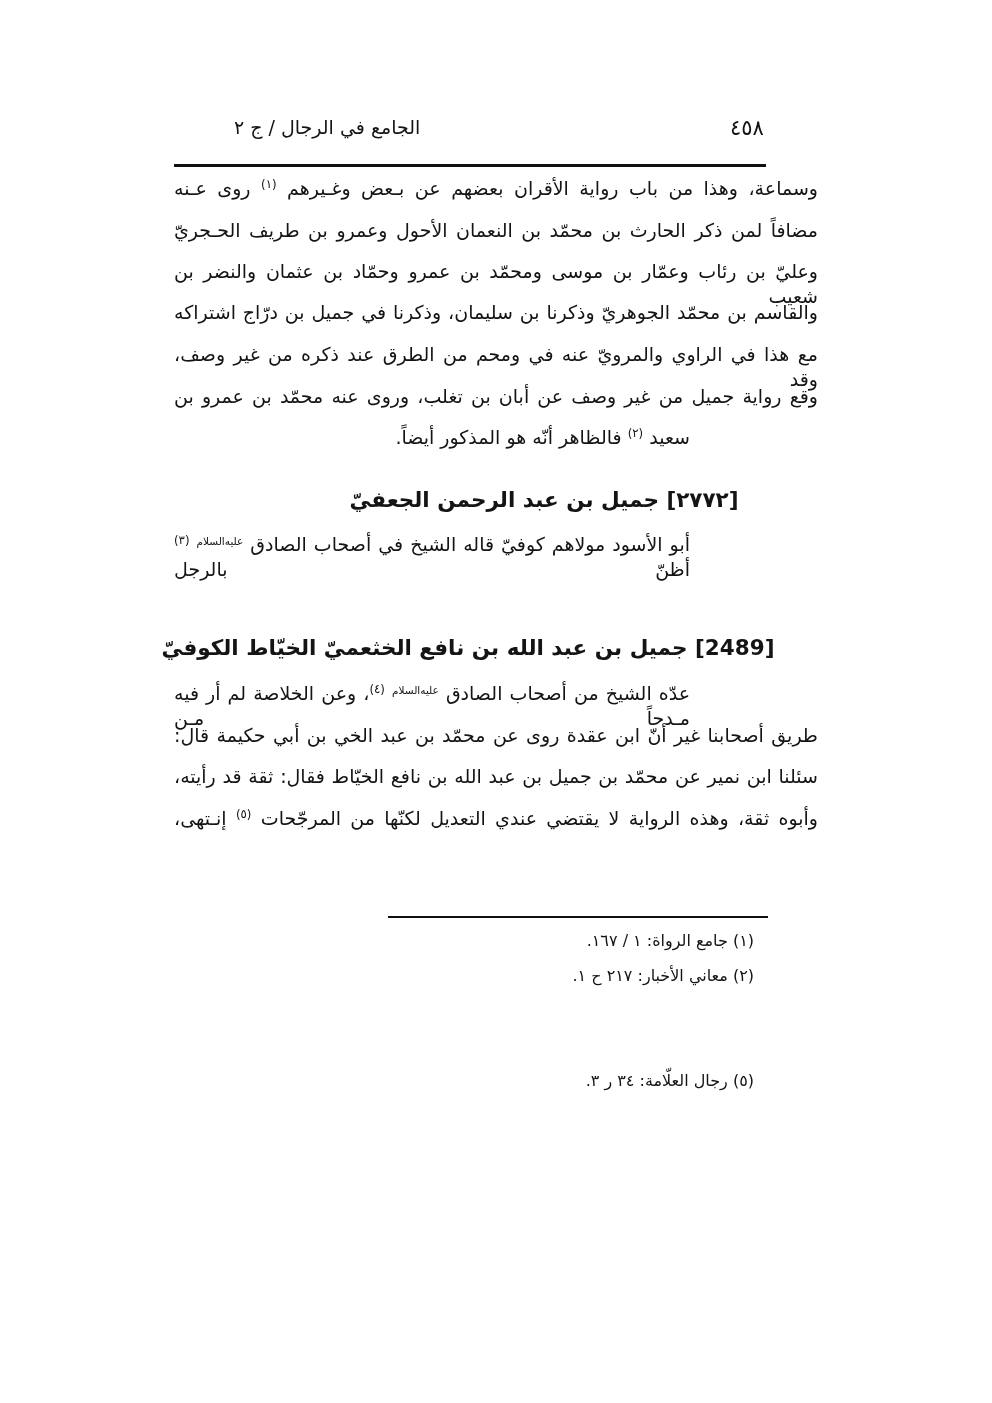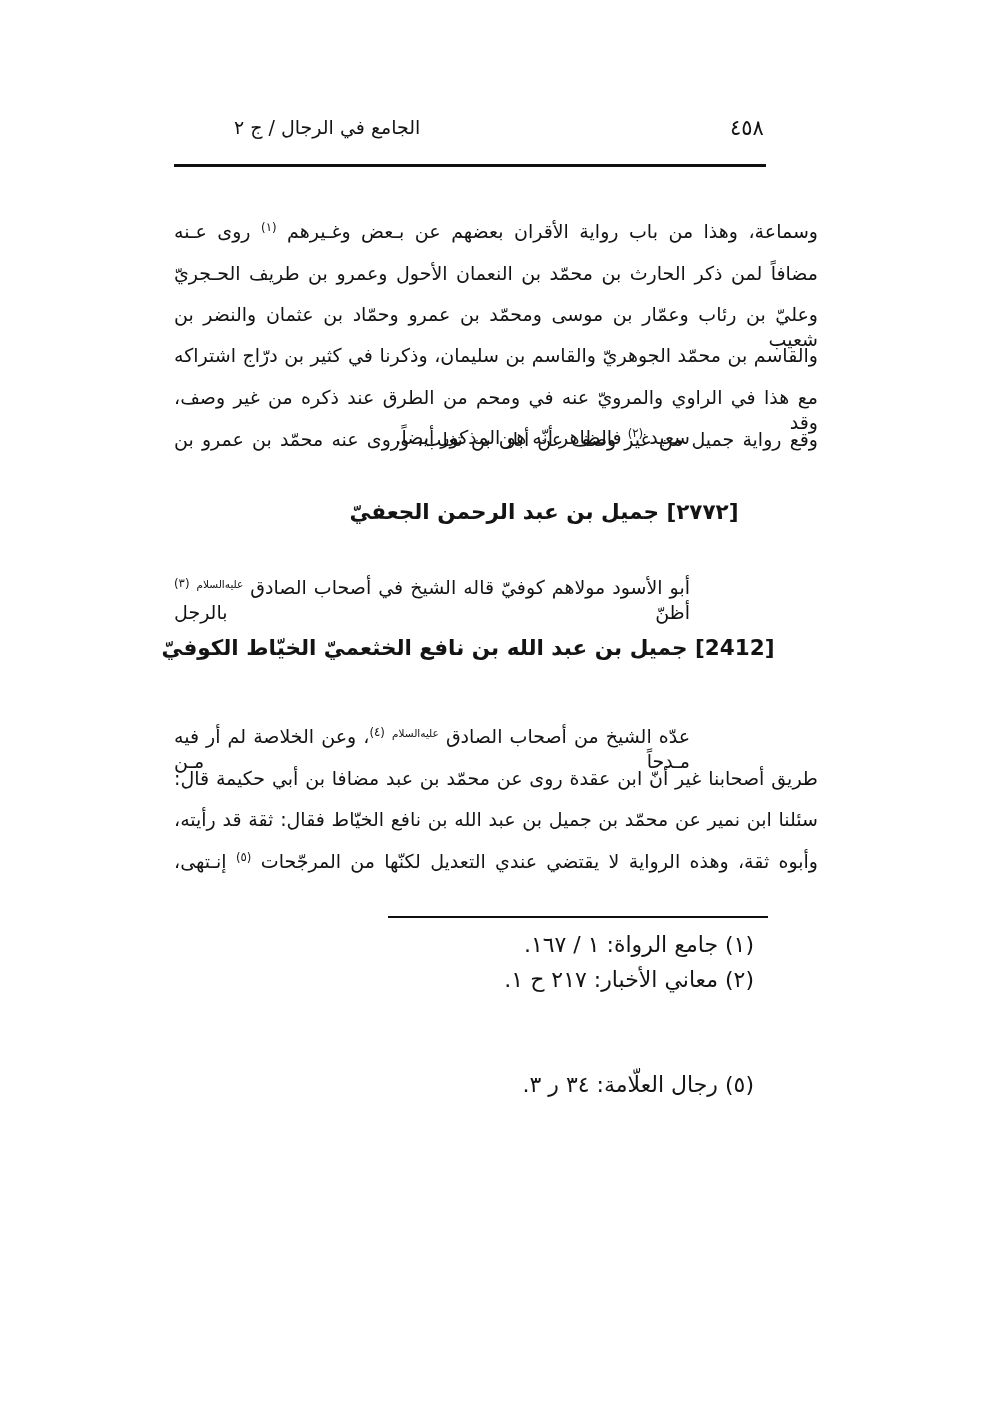--- a/index.html
+++ b/index.html
@@ -17,67 +17,67 @@
   .content{position:absolute;left:186px;top:0;width:644px;height:100%;}
   .hdr-title{position:absolute;left:60px;top:116px;font-size:19px;white-space:nowrap;}
   .hdr-pageno{position:absolute;left:556px;top:116px;font-size:21px;white-space:nowrap;}
   .hdr-rule{position:absolute;left:0;top:164px;width:592px;height:3px;background:#101010;}
   .line{
     position:absolute;left:0;width:100%;
     font-size:19px;line-height:1.3;
     box-sizing:border-box;
     white-space:normal;
   }
-  .just{text-align:justify;text-align-last:justify;margin-top:43px;}
+  .just{text-align:justify;text-align-last:justify;}
   .right{text-align:right;}
   .ind{padding-right:128px;}
   .ind2{padding-right:83px;}
   .heading{
     position:absolute;left:0;width:100%;
     font-weight:bold;font-size:21.5px;line-height:1.3;
     text-align:center;white-space:nowrap;
   }
-  .h1s{transform:translateX(48px);margin-top:12px;}
+  .h1s{transform:translateX(48px);}
   .h2s{transform:translateX(-28px);}
   .fn-rule{position:absolute;left:214px;top:916px;width:380px;height:2px;background:#101010;}
   .fnline{
     position:absolute;left:0;width:100%;
     box-sizing:border-box;padding-right:64px;
-    font-size:22px;line-height:1.3;text-align:right;white-space:nowrap;
+    font-size:16px;line-height:1.3;text-align:right;white-space:nowrap;
   }
   sup.fn-marker{font-size:0.62em;vertical-align:super;line-height:0;}
   .honorific{
     font-size:10.5px;display:inline-block;transform:translateY(-6px);
     line-height:1;letter-spacing:-0.5px;
   }
 </style>
 </head>
 <body>
 
 <div class="page">
   <div class="content">
 
     <div class="hdr-title">الجامع في الرجال / ج ٢</div>
     <div class="hdr-pageno">٤٥٨</div>
     <div class="hdr-rule"></div>
 
     <div class="line just" style="top:176px">وسماعة، وهذا من باب رواية الأقران بعضهم عن بـعض وغـيرهم <sup class="fn-marker">(١)</sup> روى عـنه</div>
     <div class="line just" style="top:218px">مضافاً لمن ذكر الحارث بن محمّد بن النعمان الأحول وعمرو بن طريف الحـجريّ</div>
     <div class="line just" style="top:259px">وعليّ بن رئاب وعمّار بن موسى ومحمّد بن عمرو وحمّاد بن عثمان والنضر بن شعيب</div>
-    <div class="line just" style="top:300px">والقاسم بن محمّد الجوهريّ والقاسم بن سليمان، وذكرنا في كثير بن درّاج اشتراكه</div>
+    <div class="line just" style="top:300px">والقاسم بن محمّد الجوهريّ وذكرنا بن سليمان، وذكرنا في جميل بن درّاج اشتراكه</div>
     <div class="line just" style="top:342px">مع هذا في الراوي والمرويّ عنه في ومحم من الطرق عند ذكره من غير وصف، وقد</div>
     <div class="line just" style="top:384px">وقع رواية جميل من غير وصف عن أبان بن تغلب، وروى عنه محمّد بن عمرو بن</div>
     <div class="line right ind" style="top:425px">سعيد <sup class="fn-marker">(٢)</sup> فالظاهر أنّه هو المذكور أيضاً.</div>
 
     <div class="heading h1s" style="top:486px">[٢٧٧٢] جميل بن عبد الرحمن الجعفيّ</div>
     <div class="line just ind" style="top:532px">أبو الأسود مولاهم كوفيّ قاله الشيخ في أصحاب الصادق <span class="honorific">عليه‌السلام</span> <sup class="fn-marker">(٣)</sup> أظنّ بالرجل</div>
 
-    <div class="heading h2s" style="top:634px">[2412] جميل بن عبد الله بن نافع الخثعميّ الخيّاط الكوفيّ</div>
+    <div class="heading h2s" style="top:634px">[2489] جميل بن عبد الله بن نافع الخثعميّ الخيّاط الكوفيّ</div>
     <div class="line just ind" style="top:681px">عدّه الشيخ من أصحاب الصادق <span class="honorific">عليه‌السلام</span> <sup class="fn-marker">(٤)</sup>، وعن الخلاصة لم أر فيه مـدحاً مـن</div>
-    <div class="line just" style="top:723px">طريق أصحابنا غير أنّ ابن عقدة روى عن محمّد بن عبد مضافا بن أبي حكيمة قال:</div>
+    <div class="line just" style="top:723px">طريق أصحابنا غير أنّ ابن عقدة روى عن محمّد بن عبد الخي بن أبي حكيمة قال:</div>
     <div class="line just" style="top:764px">سئلنا ابن نمير عن محمّد بن جميل بن عبد الله بن نافع الخيّاط فقال: ثقة قد رأيته،</div>
     <div class="line just" style="top:806px">وأبوه ثقة، وهذه الرواية لا يقتضي عندي التعديل لكنّها من المرجّحات <sup class="fn-marker">(٥)</sup> إنـتهى،</div>
 
     <div class="fn-rule"></div>
     <div class="fnline" style="top:931px">(١) جامع الرواة: ١ / ١٦٧.</div>
     <div class="fnline" style="top:966px">(٢) معاني الأخبار: ٢١٧ ح ١.</div>
     <div class="fnline" style="top:1071px">(٥) رجال العلّامة: ٣٤ ر ٣.</div>
 
   </div>
 </div>

